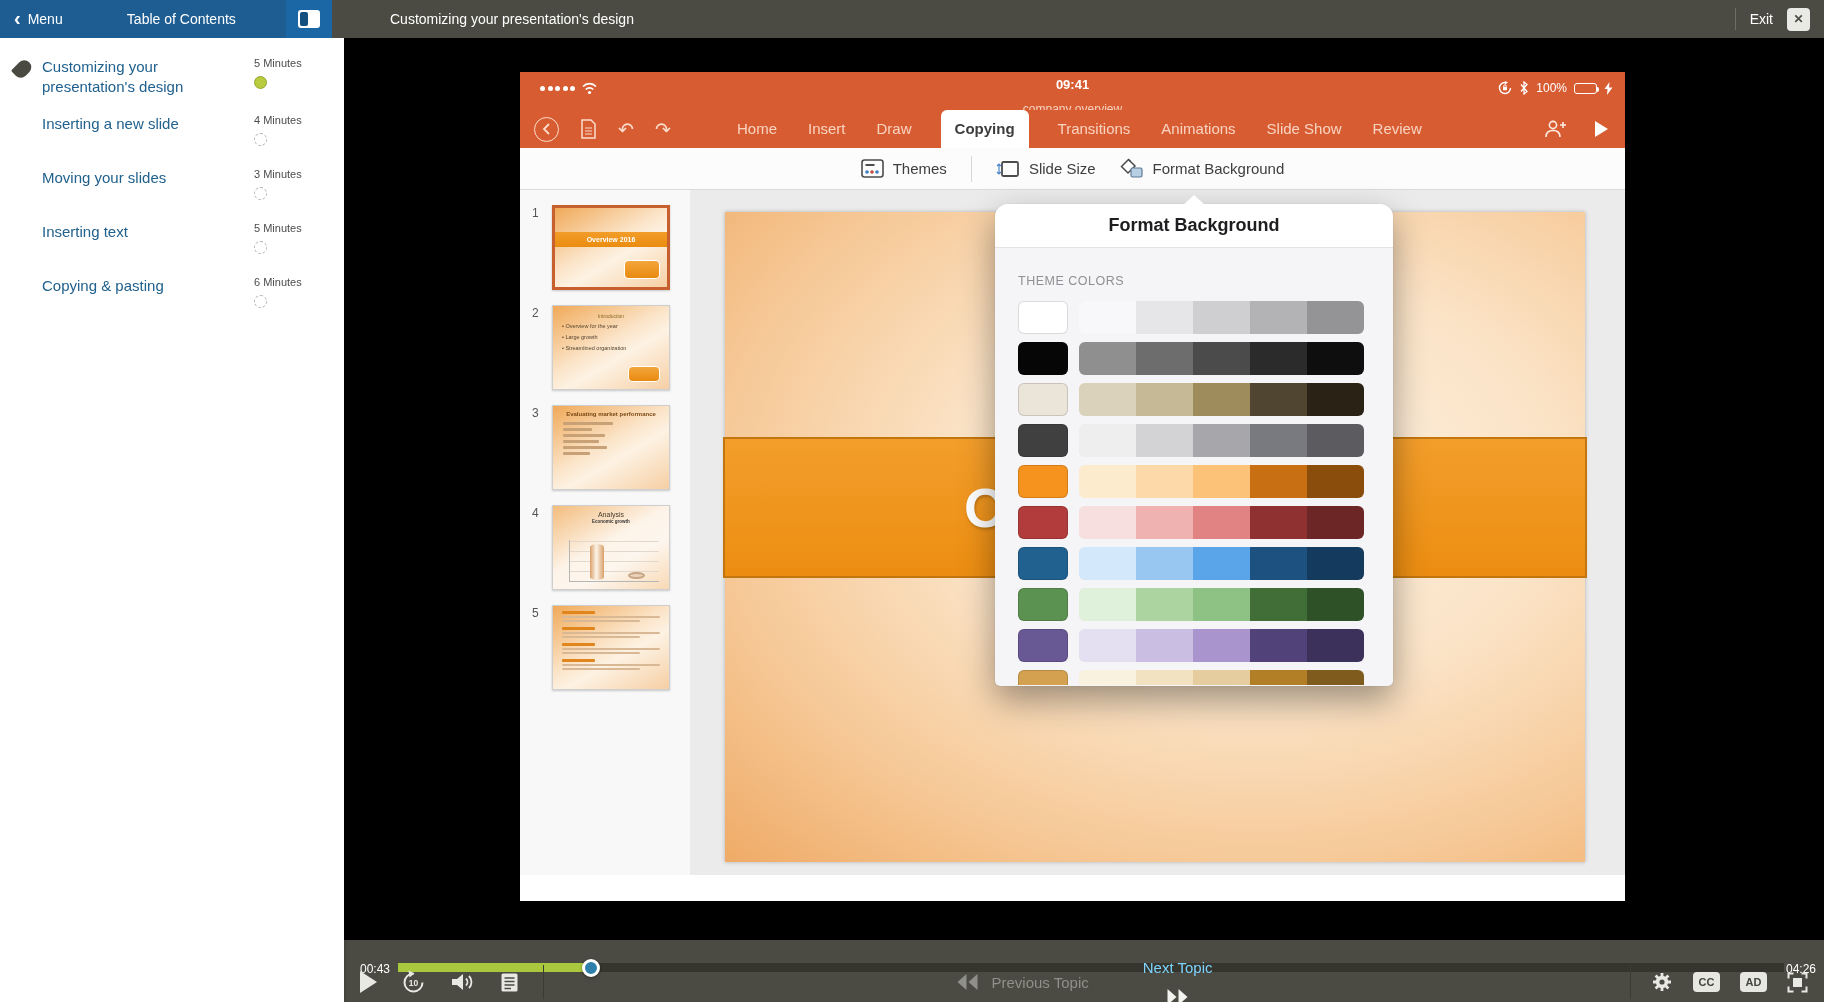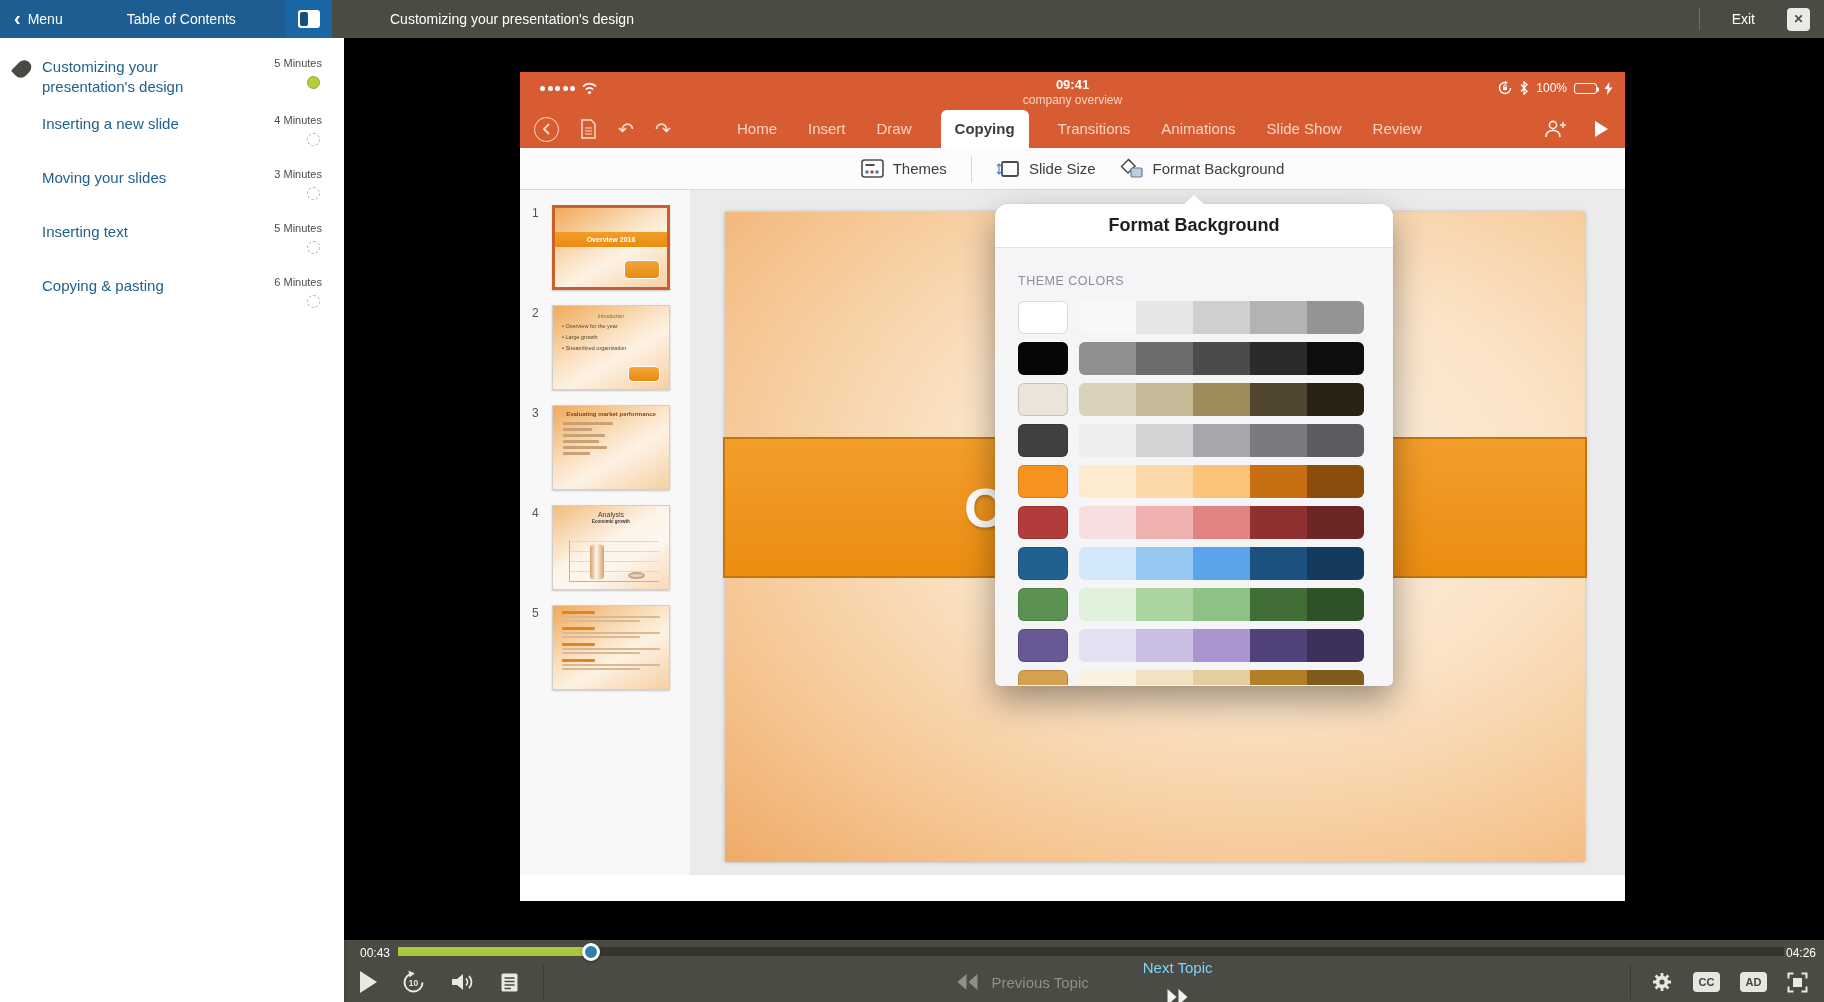--- a/index.html
+++ b/index.html
@@ -10,50 +10,50 @@
   .header { position:absolute; top:0; left:0; right:0; height:38px; display:flex; z-index:50; }
   .header-left { width:332px; background:#1d5d92; display:flex; align-items:center; color:#fff; }
   .menu-btn { display:flex; align-items:center; gap:7px; padding:0 14px; font-size:14px; cursor:pointer; }
   .chev { font-size:20px; line-height:1; margin-top:-3px; font-weight:bold; }
   .toc-heading { flex:1; text-align:center; font-size:14px; }
   .toggle-btn { width:46px; height:100%; background:#1b67a6; display:flex; align-items:center; justify-content:center; cursor:pointer; }
   .toggle-icon { width:22px; height:18px; background:#fff; border-radius:3px; position:relative; display:block; }
   .toggle-inner { position:absolute; left:2px; top:2px; bottom:2px; width:8px; background:#14507f; border-radius:2px; }
   .header-right { flex:1; background:#4b4b43; display:flex; align-items:center; color:#fff; }
   .video-title { margin-left:58px; font-size:14px; flex:1; }
-  .header-actions { display:flex; align-items:center; gap:32px; padding-right:14px; }
+  .header-actions { display:flex; align-items:center; gap:14px; padding-right:14px; }
   .vdiv { width:1px; height:22px; background:#6e6e66; }
   .exit-label { font-size:14px; }
   .exit-btn { width:23px; height:23px; border:none; border-radius:4px; background:#e9e9e5; color:#4b4b43;
     font-size:12px; font-weight:bold; display:flex; align-items:center; justify-content:center; cursor:pointer; }
 
   
   .sidebar { position:absolute; top:38px; left:0; width:344px; bottom:0; background:#fff;
     box-shadow:1px 0 3px rgba(0,0,0,0.18); z-index:40; }
   .toc-list { padding-top:10px; }
   .toc-item { display:flex; padding:9px 0; min-height:54px; cursor:pointer; }
   .toc-pointer { width:19px; height:14px; background:#4a4a42; border-radius:2px 9px 9px 9px;
     transform:rotate(-45deg); margin:5px 10px 0 13px; flex:none; }
   .toc-item-title { flex:1; font-size:15px; color:#21618e; line-height:1.3; max-width:192px; }
   .toc-item-right { width:90px; margin-left:auto; padding-right:22px; display:flex; flex-direction:column;
-    align-items:flex-end; flex:none; }
+    align-items:flex-start; flex:none; }
   .toc-item-duration { font-size:11px; color:#4c4c4c; }
   .toc-status { width:13px; height:13px; border-radius:50%; margin-top:7px; margin-right:2px; }
   .toc-status.done { background:#b9cb3f; border:1px solid #93a730; }
   .toc-status.pending { border:1.5px dashed #b3b3b3; }
 
   
   .main { position:absolute; left:344px; top:38px; right:0; bottom:0; background:#000; }
   .screen { position:absolute; left:176px; top:34px; width:1105px; height:829px; background:#fff; }
 
   
   .statusbar { height:38px; background:#d85c32; position:relative; color:#fff; }
   .sb-center { text-align:center; padding-top:5px; }
   .sb-time { font-size:13px; font-weight:bold; }
-  .sb-sub { font-size:12px; color:#f6d2c0; margin-top:1px; }
+  .sb-sub { font-size:12px; color:#f6d2c0; margin-top:10px; }
   .sb-left { position:absolute; left:20px; top:10px; display:flex; align-items:center; gap:6px; }
   .signal { display:flex; gap:2.5px; }
   .sdot { width:5px; height:5px; background:#fff; border-radius:50%; }
   .sb-right { position:absolute; right:12px; top:9px; display:flex; align-items:center; gap:7px; }
   .batt-pct { font-size:12px; }
   .battery { width:23px; height:11px; border:1px solid #fff; border-radius:3px; position:relative; padding:1px; }
   .battery::after { content:''; position:absolute; right:-3px; top:3px; width:2px; height:5px; background:#fff;
     border-radius:0 2px 2px 0; }
   .batt-fill { height:100%; width:100%; background:#8fd35f; border-radius:1.5px; }
 
@@ -139,21 +139,21 @@
   .popup-body { padding-left:23px; overflow:hidden; height:437px; }
   .popup-section { margin:26px 0 13px; font-size:12.5px; color:#8f8f94; letter-spacing:0.5px; }
   .sw-row { display:flex; margin-bottom:8px; }
   .sw-base { width:50px; height:33px; border-radius:6px; box-shadow:inset 0 0 0 1px rgba(0,0,0,0.14); flex:none; cursor:pointer; }
   .sw-group { display:flex; margin-left:11px; border-radius:6px; overflow:hidden;
     box-shadow:inset 0 0 0 1px rgba(0,0,0,0.06); }
   .sw-cell { width:57px; height:33px; cursor:pointer; }
 
   
   .player { position:absolute; left:0; right:0; bottom:0; height:62px; background:#4b4b43; z-index:30; }
-  .progress-row { position:absolute; top:0; left:0; right:0; height:22px; }
+  .progress-row { position:absolute; top:16px; left:0; right:0; height:22px; }
   .t-cur { position:absolute; left:16px; top:6px; font-size:12px; color:#fff; }
   .t-rem { position:absolute; right:8px; top:6px; font-size:12px; color:#fff; }
   .track { position:absolute; left:54px; right:40px; top:7px; height:9px; background:#35352e; cursor:pointer; }
   .fill { height:100%; background:#a9c83d; }
   .handle { position:absolute; top:50%; margin-top:-9px; width:18px; height:18px; border-radius:50%;
     background:#2e80ab; border:3px solid #fff; box-shadow:0 1px 3px rgba(0,0,0,0.4); cursor:grab; }
   .controls { position:absolute; top:22px; left:0; right:0; bottom:0; display:flex; align-items:center; }
   .ctl-left { display:flex; align-items:center; gap:24px; margin-left:16px; }
   .cdiv { width:1px; height:34px; background:#3b3b34; }
   .ctl-center { position:absolute; left:50%; transform:translateX(-50%); display:flex; align-items:center; gap:54px; }

